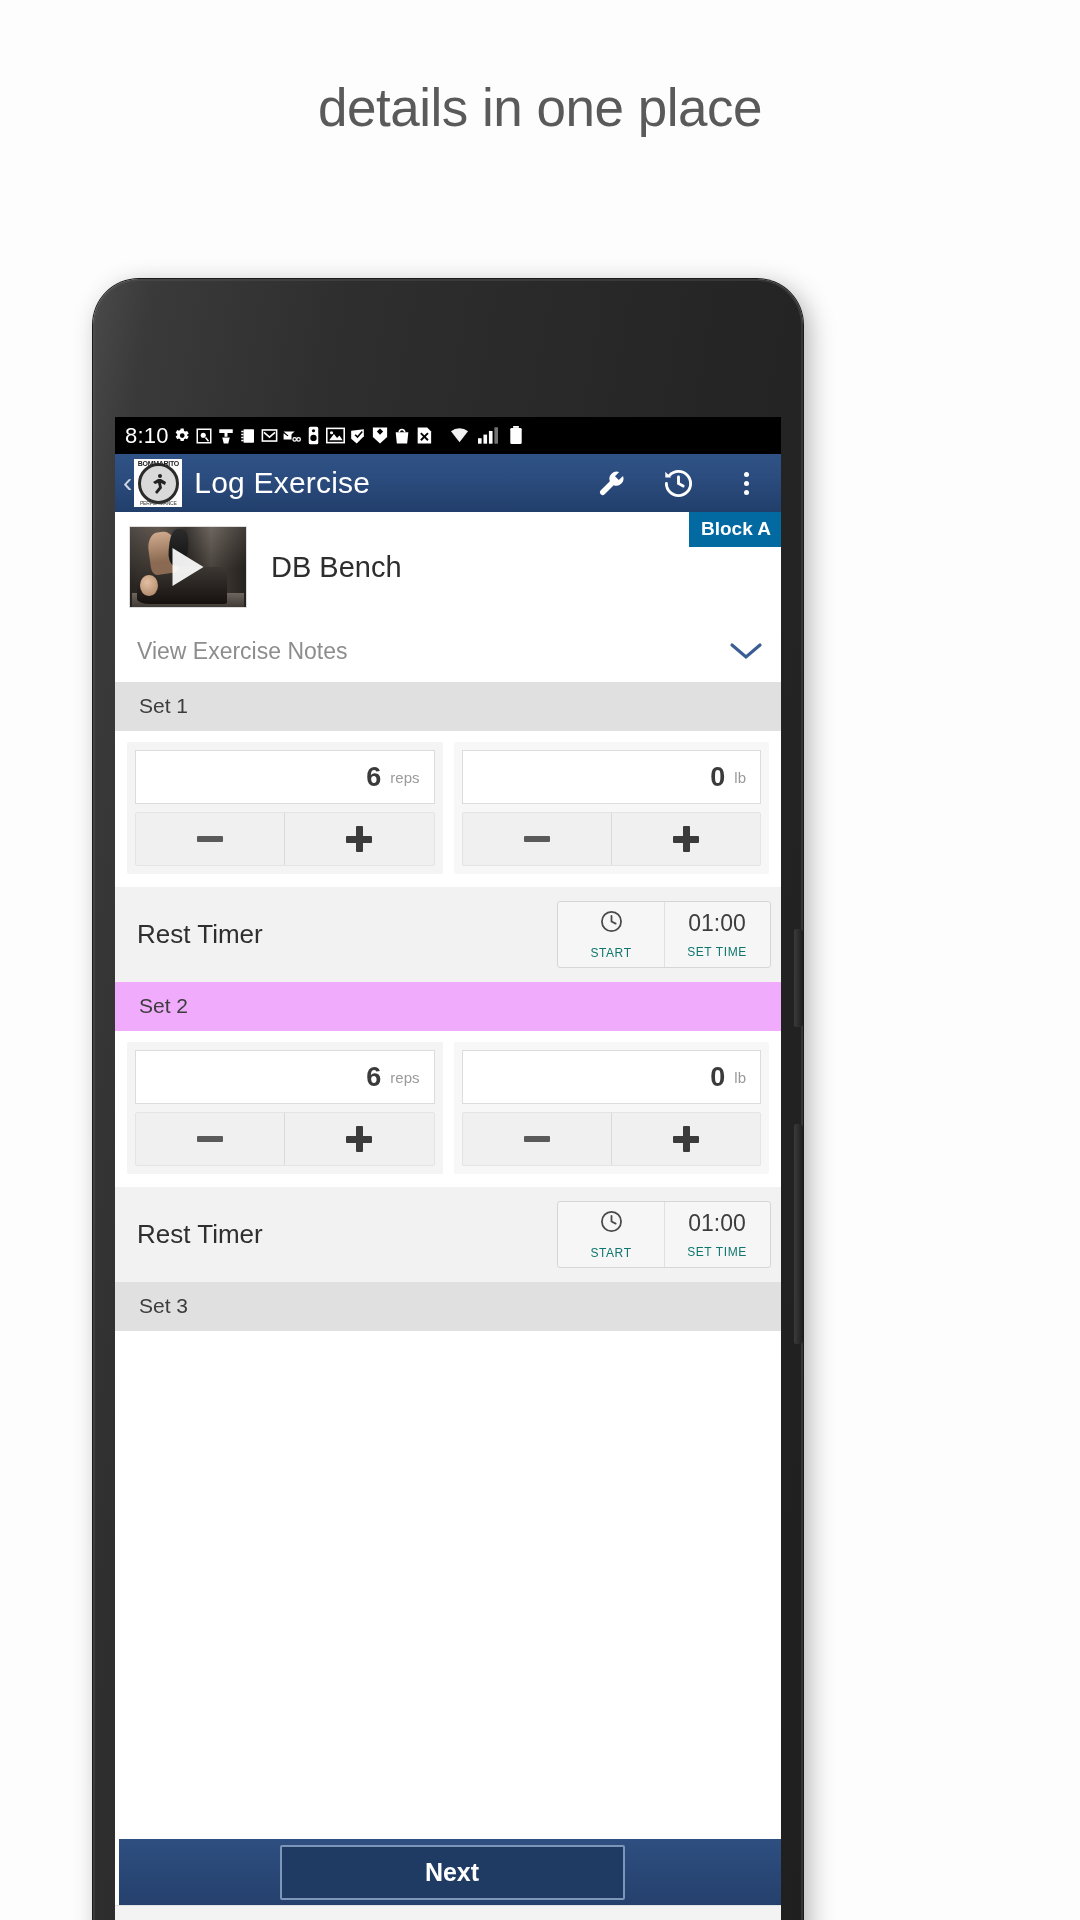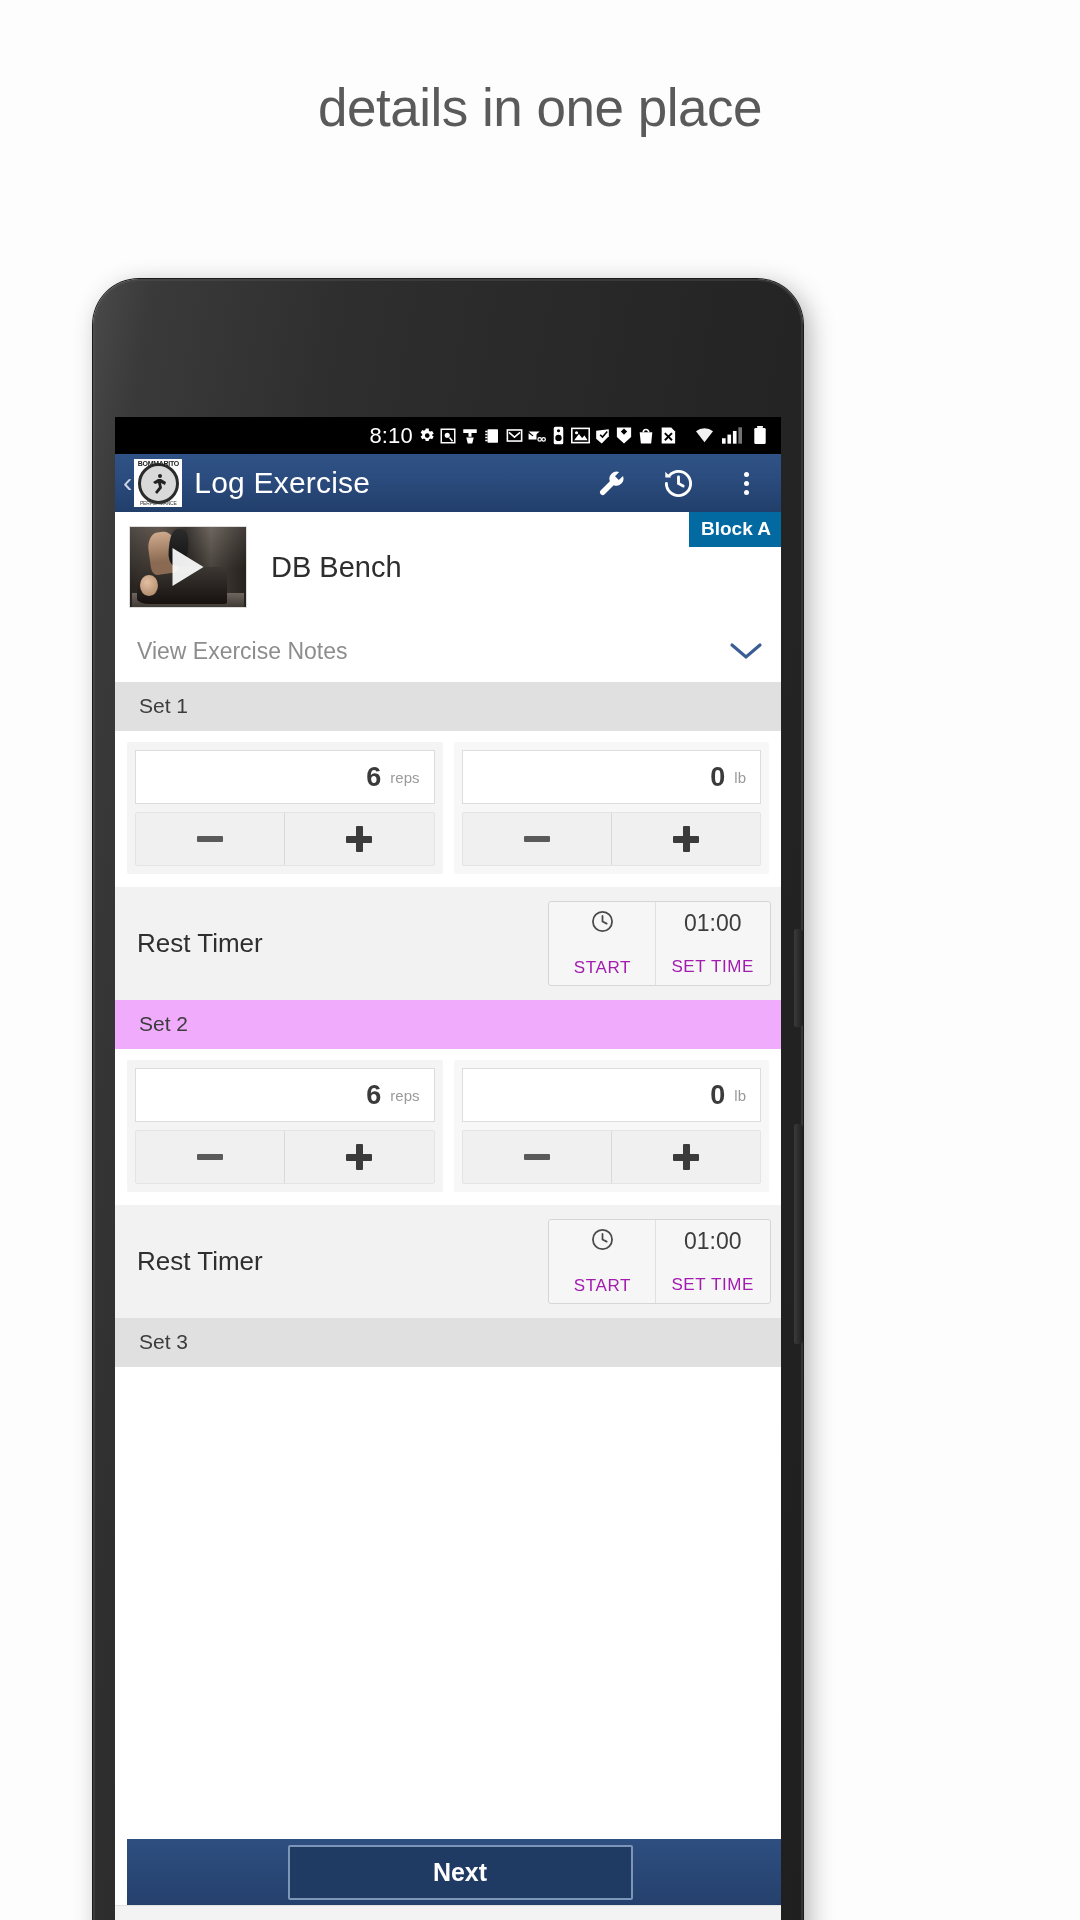--- a/index.html
+++ b/index.html
@@ -73,21 +73,21 @@
     position: absolute;
     left: 22px; top: 138px;
     width: 666px; height: 1562px;
     background: #fff;
     overflow: hidden;
   }
 
   
   .statusbar {
     height: 37px; background: #000; color: #fff;
-    display: flex; align-items: center; justify-content: flex-end;
+    display: flex; align-items: center; justify-content: flex-start;
     padding: 0 10px;
     font-size: 21px;
   }
   .sb-time { font-size: 22px; letter-spacing: .2px; margin-right: 2px; }
   .sb-ico { display: inline-flex; align-items: center; justify-content: center;
             width: 22px; height: 22px; }
   .sb-ico svg { display: block; }
   .sb-right { margin-left: 14px; display: flex; align-items: center; gap: 6px; }
 
   
@@ -229,26 +229,26 @@
     display:flex; align-items:center; justify-content:space-between;
     background:#f2f2f2; padding: 14px 10px 14px 22px;
   }
   .rest-label { font-size: 26px; color:#2f2f2f; }
   .rest-ctrl { display:flex; border:1px solid #d6d6d6; background:#f6f6f6; border-radius:3px; overflow:hidden;}
   .rest-ctrl .cell {
     padding: 7px 16px 7px 16px; display:flex; flex-direction:column;
     align-items:center; justify-content:center; min-width: 106px;
   }
   .rest-ctrl .cell + .cell { border-left:1px solid #e0e0e0;padding-left:15px; }
-  .rest-ctrl .cap { font-size: 17px; color:#a21caf; letter-spacing:.6px; margin-top:20px;}
+  .rest-ctrl .cap { font-size: 12px; color:#0f766e; letter-spacing:.6px; margin-top:8px;}
   .rest-ctrl .big { font-size: 23px; color:#3d3d3d; }
 
   
   .nextbar {
-    position:absolute; left:12px; bottom:74px; width:666px; height: 66px;
+    position:absolute; left:4px; bottom:74px; width:666px; height: 66px;
     background: linear-gradient(180deg,#2e4f81 0%, #25406c 100%);
     display:flex; align-items:center; justify-content:center;
   }
   .next-btn {
     background:#1f3a63; border:2px solid #7d95b8; color:#fff;
     font-size:25px; font-weight:bold; padding: 11px 0; width: 345px;
     text-align:center; border-radius:2px;
   }
   
   .navbar {

